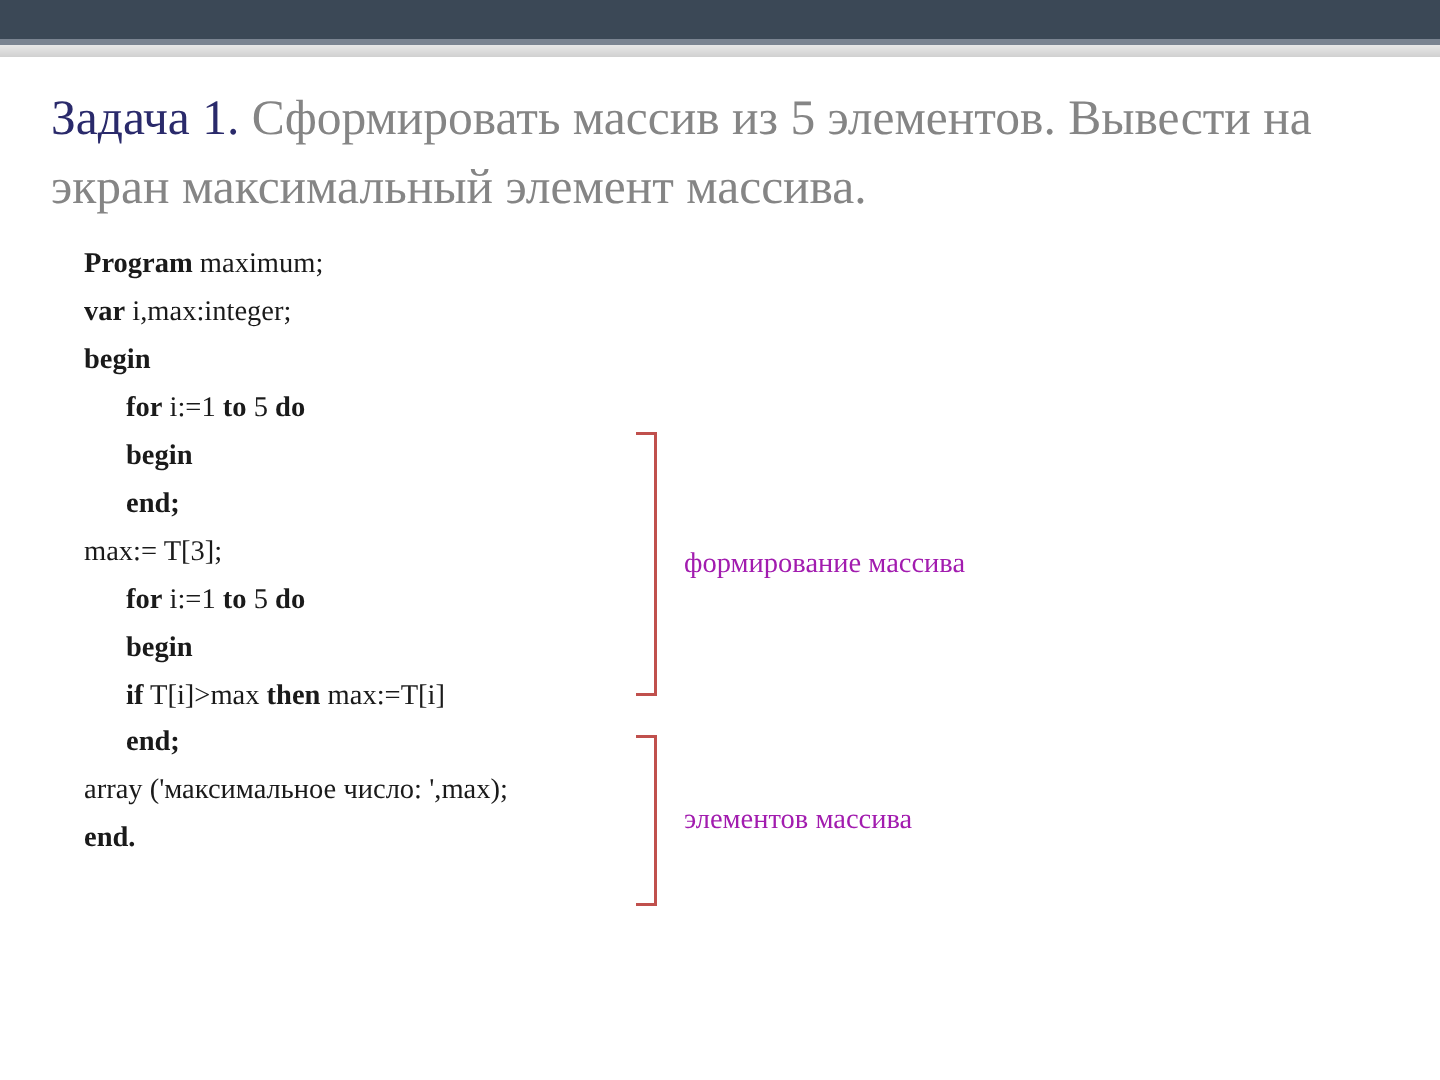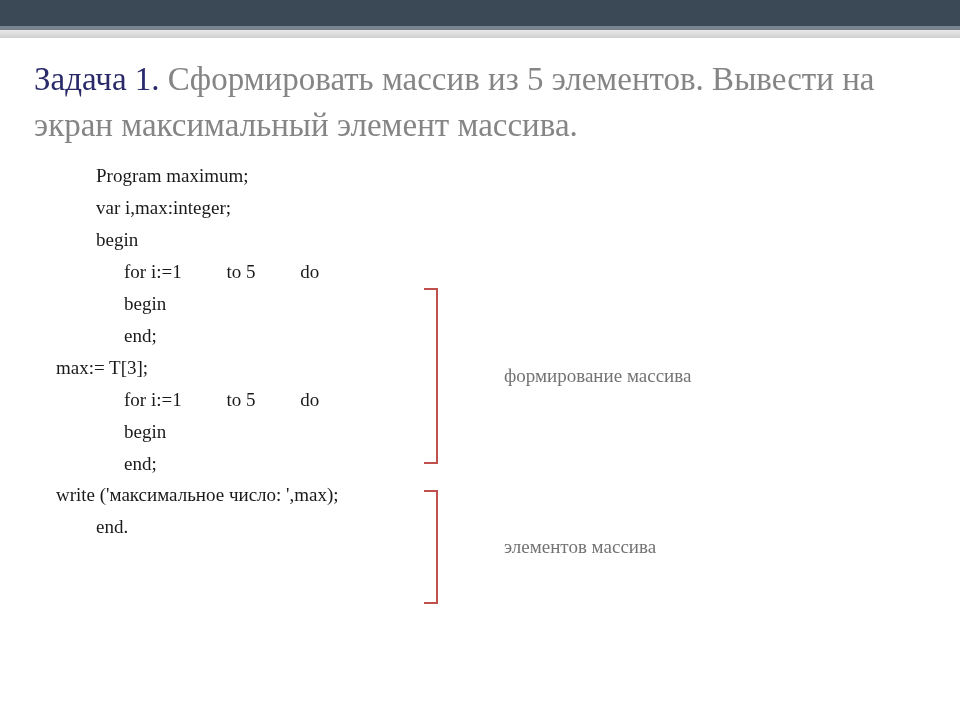--- a/index.html
+++ b/index.html
@@ -45,40 +45,38 @@
       position: relative;
     }
     .code-line {
       line-height: 1.68;
       white-space: pre;
     }
     .code-line.indent1 {
       padding-left: 28px;
     }
     .bold {
-      font-weight: normal;
-      margin-left: 40px;
+      font-weight: bold;
     }
     .annotation-group {
       position: absolute;
       display: flex;
       align-items: center;
     }
     .bracket {
       width: 14px;
       border-top: 2px solid #c0504d;
       border-bottom: 2px solid #c0504d;
       border-right: 2px solid #c0504d;
       margin-right: 18px;
     }
     .annotation-text {
       font-size: 19px;
-      color: #737373;
+      color: #a21caf;
       font-family: Georgia, serif;
-      margin-left: 48px;
     }
     #anno1 {
       left: 390px;
       top: 128px;
     }
     #anno1 .bracket {
       height: 176px;
     }
     #anno2 {
       left: 390px;
@@ -116,24 +114,25 @@
 
 
     <div class="code-line indent1"><span class="bold">end;</span></div>
 
     <div class="code-line">max:= T[3];</div>
 
     <div class="code-line indent1"><span class="bold">for</span><span> i:=1 </span><span class="bold">to</span><span> 5 </span><span class="bold">do</span></div>
 
     <div class="code-line indent1"><span class="bold">begin</span></div>
 
+    <div class="code-line indent1"><span class="bold">if</span><span> T[i]&gt;max </span><span class="bold">then</span><span> max:=T[i]</span></div>
 
     <div class="code-line indent1"><span class="bold">end;</span></div>
 
-    <div class="code-line">write ('максимальное число: ',max);</div>
+    <div class="code-line">array ('максимальное число: ',max);</div>
 
     <div class="code-line"><span class="bold">end.</span></div>
 
     <div id="anno1" class="annotation-group">
       <div class="bracket"></div>
       <span class="annotation-text">формирование массива</span>
     </div>
 
     <div id="anno2" class="annotation-group">
       <div class="bracket"></div>

